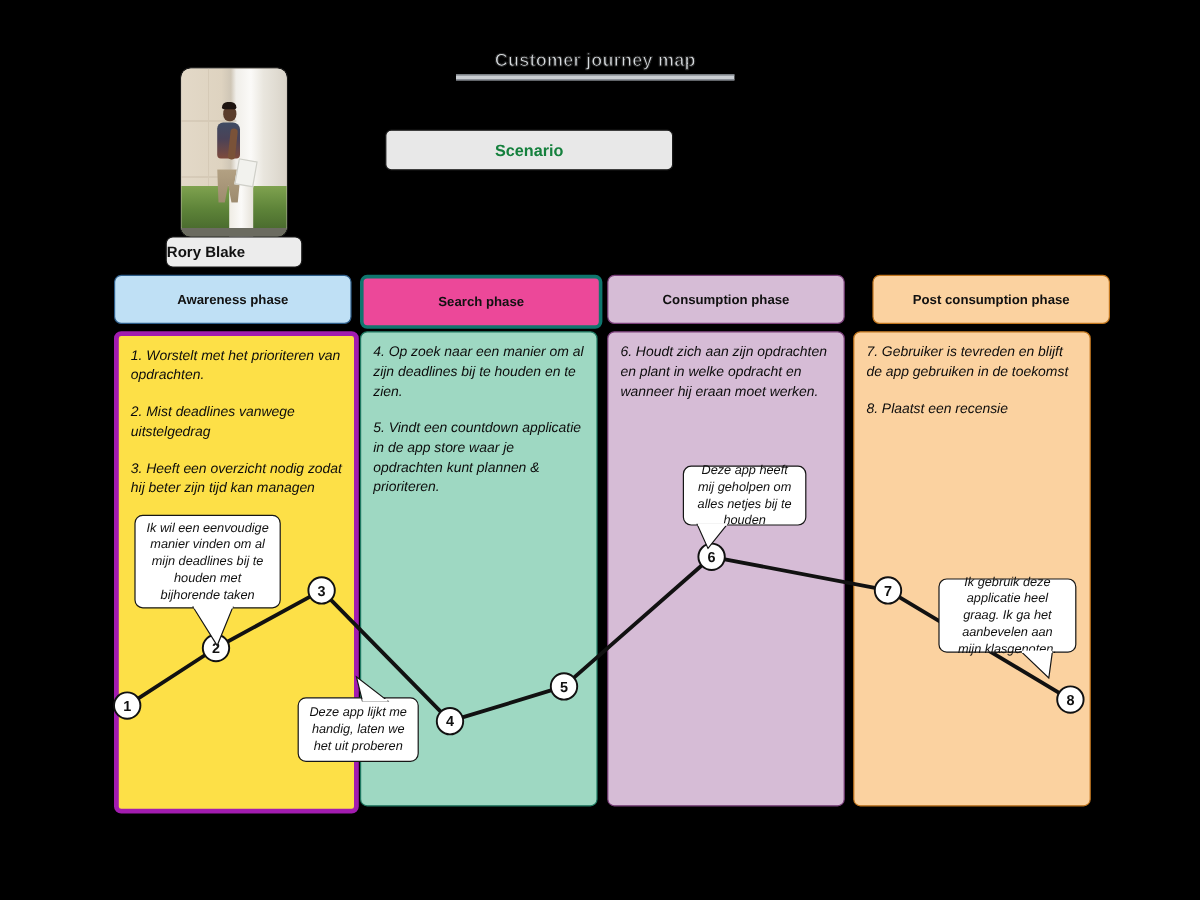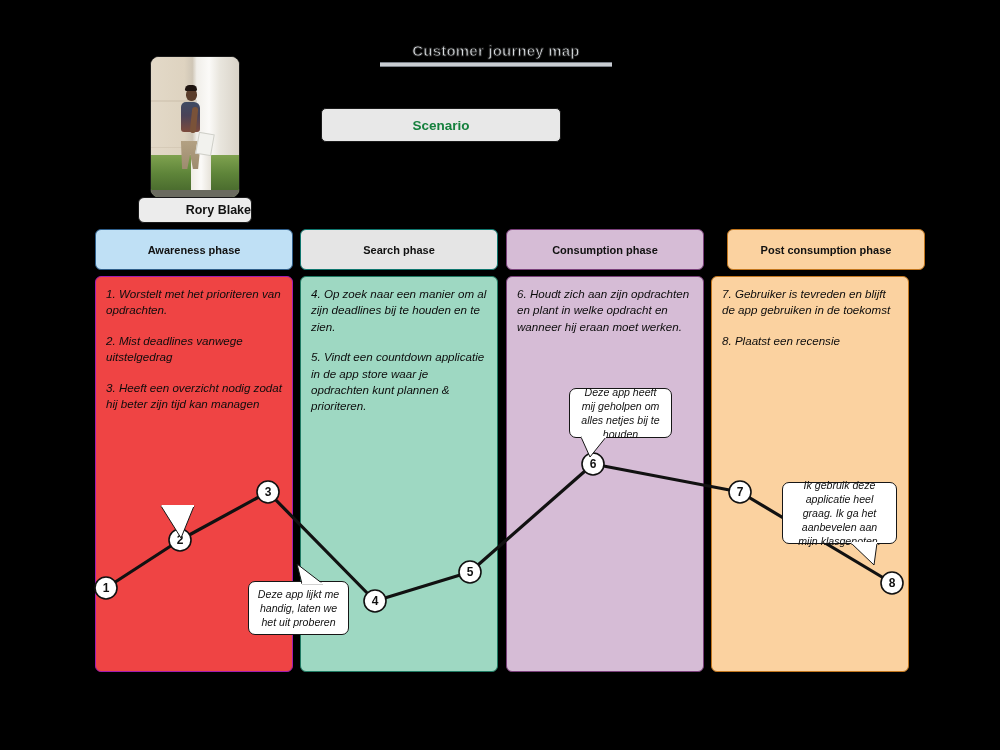--- a/index.html
+++ b/index.html
@@ -47,21 +47,21 @@
   .ph-torso{position:absolute;left:34%;top:32%;width:19px;height:30px;border-radius:5px 6px 3px 3px;
             background:linear-gradient(180deg,#3f4b63 0%,#4a4257 45%,#7d4a3c 100%);}
   .ph-arm{position:absolute;left:45%;top:36%;width:6px;height:26px;border-radius:4px;
           background:#7a5238;transform:rotate(6deg);}
   .ph-legs{position:absolute;left:34%;top:60%;width:20px;height:28px;
            background:linear-gradient(180deg,#b3a183,#9d8b6e);clip-path:polygon(0 0,100% 0,86% 100%,60% 100%,46% 46%,32% 100%,6% 100%);}
   .ph-laptop{position:absolute;left:52%;top:54%;width:14px;height:20px;
              background:#f2f2ee;border:1px solid #cfcfc8;transform:rotate(10deg);}
   .persona-name{position:absolute;left:138px;top:197px;width:112px;height:24px;
                 background:#ececec;border:1px solid #1a1a1a;border-radius:6px;
-                display:flex;align-items:center;justify-content:flex-end;
+                display:flex;align-items:center;justify-content:flex-start;
                 font-size:12.5px;font-weight:bold;color:#111;
                 box-shadow:1.5px 1.5px 0 rgba(0,0,0,.45);}
 
   
   .phase-head{position:absolute;top:229px;height:39px;border-radius:6px;
               display:flex;align-items:center;justify-content:center;
               font-size:11px;font-weight:bold;color:#111;
               box-shadow:1.5px 1.5px 0 rgba(0,0,0,.45);}
   .phase-body{position:absolute;top:276px;height:394px;border-radius:6px;
               box-shadow:1.5px 1.5px 0 rgba(0,0,0,.45);}
@@ -107,29 +107,29 @@
     <div class="ph-head"></div>
     <div class="ph-hair"></div>
   </div>
   <div class="persona-name">
     <span>Rory Blake</span>
   </div>
 
   <div class="phase-head" style="left:95px;width:196px;background:#bfe0f5;border:1px solid #2e5e8a;">
     <span>Awareness phase</span>
   </div>
-  <div class="phase-body" style="left:95px;width:196px;background:#ef4444;border:1px solid #a21caf;">
+  <div class="phase-body" style="left:95px;width:196px;background:#fde047;border:4px solid #a21caf;">
     <div class="txt">
       <p>1. Worstelt met het prioriteren van opdrachten.</p>
       <p>2. Mist deadlines vanwege uitstelgedrag</p>
       <p>3. Heeft een overzicht nodig zodat hij beter zijn tijd kan managen</p>
     </div>
   </div>
 
-  <div class="phase-head" style="left:300px;width:196px;background:#e5e5e5;border:1px solid #0f766e;">
+  <div class="phase-head" style="left:300px;width:196px;background:#ec4899;border:3px solid #0f766e;">
     <span>Search phase</span>
   </div>
   <div class="phase-body" style="left:300px;width:196px;background:#9ed8c2;border:1px solid #1f7a63;">
     <div class="txt">
       <p>4. Op zoek naar een manier om al zijn deadlines bij te houden en te zien.</p>
       <p>5.  Vindt een countdown applicatie in de app store waar je opdrachten kunt plannen &amp; prioriteren.</p>
     </div>
   </div>
 
   <div class="phase-head" style="left:506px;width:196px;background:#d6bcd6;border:1px solid #7a3f7a;">
@@ -166,20 +166,23 @@
         <text x="470" y="576.3" text-anchor="middle" class="node-num">5</text>
         <circle cx="593" cy="464" r="11" fill="#ffffff" stroke="#111111" stroke-width="1.6"></circle>
         <text x="593" y="468.3" text-anchor="middle" class="node-num">6</text>
         <circle cx="740" cy="492" r="11" fill="#ffffff" stroke="#111111" stroke-width="1.6"></circle>
         <text x="740" y="496.3" text-anchor="middle" class="node-num">7</text>
         <circle cx="892" cy="583" r="11" fill="#ffffff" stroke="#111111" stroke-width="1.6"></circle>
         <text x="892" y="587.3" text-anchor="middle" class="node-num">8</text>
       </g>
   </svg>
 
+  <div class="bubble" style="left:112px;top:429px;width:122px;height:78px;">
+    <span>Ik wil een eenvoudige manier vinden om al mijn deadlines bij te houden met bijhorende taken</span>
+  </div>
   <svg class="tail" style="left:160px;top:505px;width:40px;height:36px;" viewBox="0 0 40 36">
     <polygon points="1,1 34,1 21,33" fill="#ffffff" stroke="#161616" stroke-width="1"></polygon>
     <line x1="1.5" y1="1" x2="34" y2="1" stroke="#ffffff" stroke-width="2.2"></line>
   </svg>
 
   <div class="bubble" style="left:248px;top:581px;width:101px;height:54px;">
     <span>Deze app lijkt me handig, laten we het uit proberen</span>
   </div>
   <svg class="tail" style="left:292px;top:563px;width:34px;height:22px;" viewBox="0 0 34 22">
     <polygon points="10,21 5,1 31,21" fill="#ffffff" stroke="#161616" stroke-width="1"></polygon>

